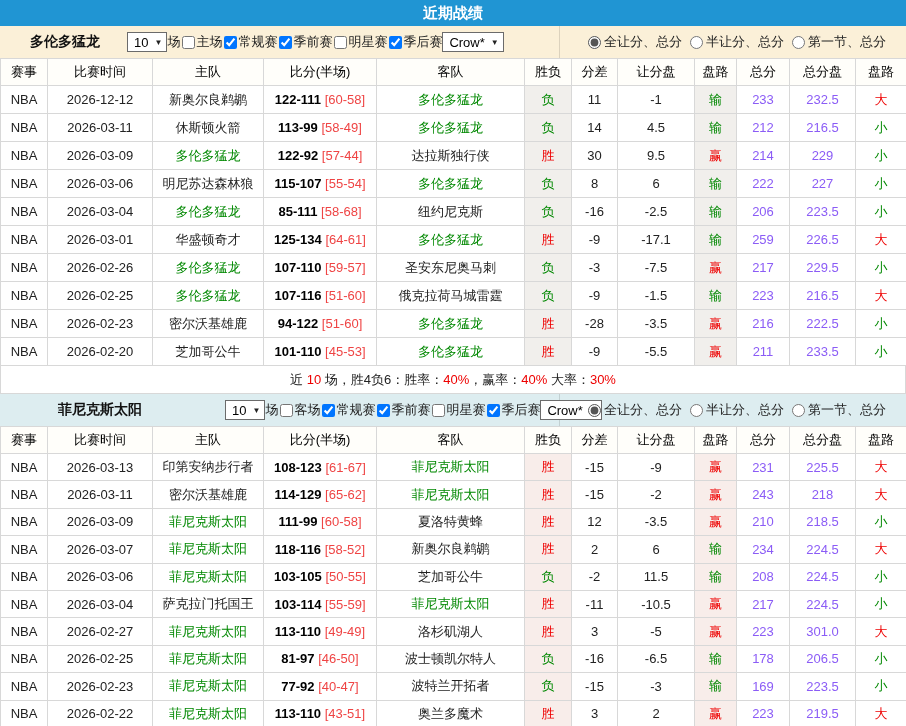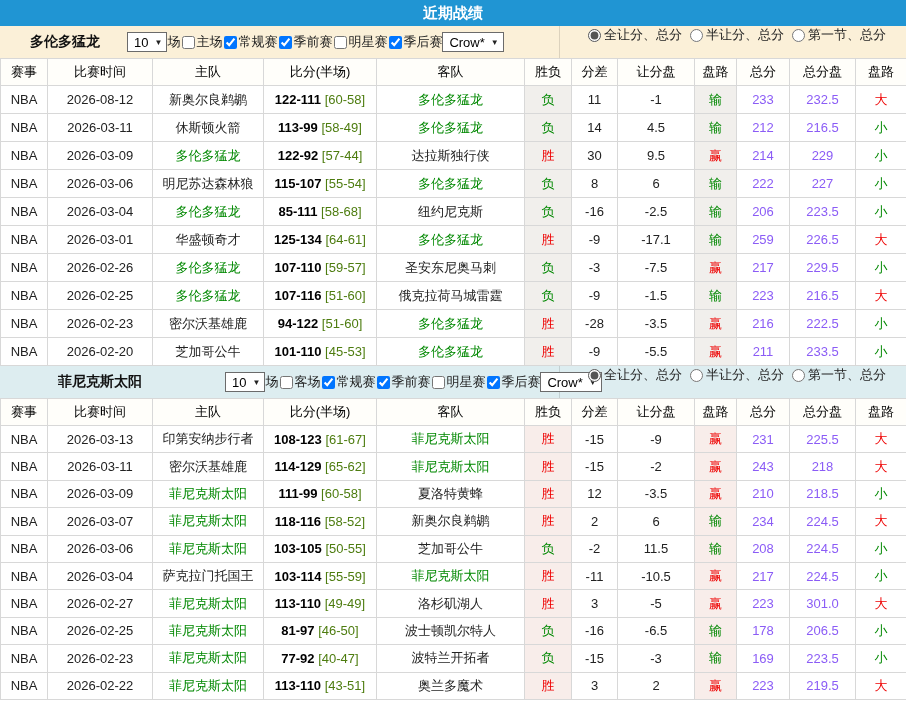--- a/index.html
+++ b/index.html
@@ -12,21 +12,21 @@
     height: 26px; line-height: 26px; background: #2095d3; color: #fff;
     text-align: center; font-size: 15px; font-weight: bold;
   }
   .filterbar { height: 32px; display: flex; align-items: stretch; }
   .s1 .filterbar { background: #fbf0d8; }
   .s2 .filterbar { background: #ddedf0; }
   .fb-left {
     width: 560px; display: flex; align-items: center;
     border-right: 1px solid rgba(0,0,0,0.12);
   }
-  .fb-right { flex: 1; display: flex; align-items: flex-start; padding-left: 28px; }
+  .fb-right { flex: 1; display: flex; align-items: center; padding-left: 28px; }
   .team { font-weight: bold; font-size: 14px; color: #111; white-space: nowrap; }
   .s1 .team { margin-left: 30px; margin-right: 27px; }
   .s2 .team { margin-left: 58px; margin-right: 83px; }
   .selectbox {
     display: inline-flex; align-items: center; background: #fff;
     border: 1px solid #6b6b6b; height: 20px; padding: 0 4px 0 6px;
     font-size: 13px; color: #000; white-space: nowrap;
   }
   .selectbox .arrow { font-size: 8px; margin-left: 6px; color: #222; }
   .lbl { font-size: 13px; white-space: nowrap; }
@@ -40,21 +40,21 @@
     border: 1px solid #d8d8d8; text-align: center; font-size: 13px;
     padding: 0; overflow: hidden; white-space: nowrap; background: #fff;
   }
   thead th { height: 27px; font-weight: normal; color: #000; background: #fffefa; }
   .s1 tbody td { height: 28px; }
   .s2 tbody td { height: 27.4px; }
   .red  { color: #ee0000; }
   .green{ color: #008800; }
   .blue { color: #8b5cf6; }
   .score-main { font-weight: bold; color: #000; margin-top: 16px; }
-  .score-half { color: #4d7c0f; }
+  .score-half { color: #ef4444; }
   .s1 td.tint { background: #f1efec; }
   .s2 td.tint { background: #f8edea; }
   .summary {
     height: 28px; line-height: 27px; text-align: center; font-size: 13px;
     border: 1px solid #d8d8d8; border-top: none; background: #fff;
   }
   .summary .r { color: #ee0000; }
   .summary .b { color: #222; }
 </style>
 </head>
@@ -116,21 +116,21 @@
           <th>让分盘</th>
           <th>盘路</th>
           <th>总分</th>
           <th>总分盘</th>
           <th>盘路</th>
         </tr>
       </thead>
     <tbody>
         <tr>
           <td>NBA</td>
-          <td>2026-08-12</td>
+          <td>2026-12-12</td>
           <td>新奥尔良鹈鹕</td>
           <td><span class="score-main">122-111</span><span class="score-half"> [60-58]</span></td>
           <td class="green">多伦多猛龙</td>
           <td class="green tint">负</td>
           <td>11</td>
           <td>-1</td>
           <td class="green tint">输</td>
           <td class="blue">233</td>
           <td class="blue">232.5</td>
           <td class="red">大</td>
@@ -256,20 +256,21 @@
           <td class="red tint">胜</td>
           <td>-9</td>
           <td>-5.5</td>
           <td class="red tint">赢</td>
           <td class="blue">211</td>
           <td class="blue">233.5</td>
           <td class="green">小</td>
         </tr>
       </tbody>
   </table>
+  <div class="summary"><span class="b">近 </span><span class="r">10</span><span class="b"> 场，胜4负6：胜率：</span><span class="r">40%</span><span class="b">，赢率：</span><span class="r">40%</span><span class="b"> 大率：</span><span class="r">30%</span></div>
 </section>
 
 <section class="section s2">
   <div class="filterbar">
     <div class="fb-left">
       <span class="team">菲尼克斯太阳</span>
       <span class="selectbox">
           <span class="sel-text">10</span>
           <span class="arrow">▼</span>
         </span>

